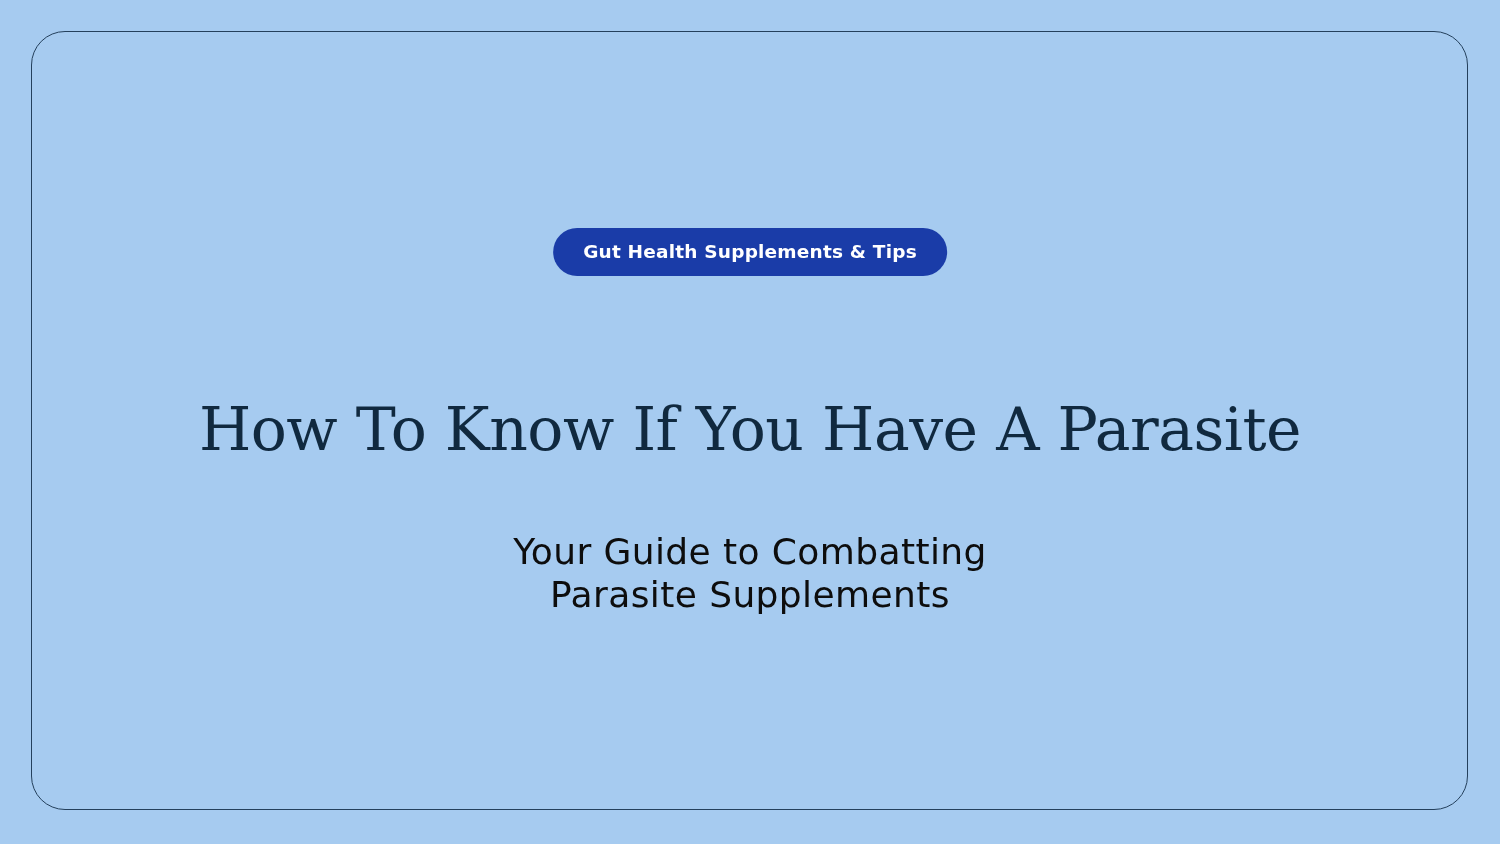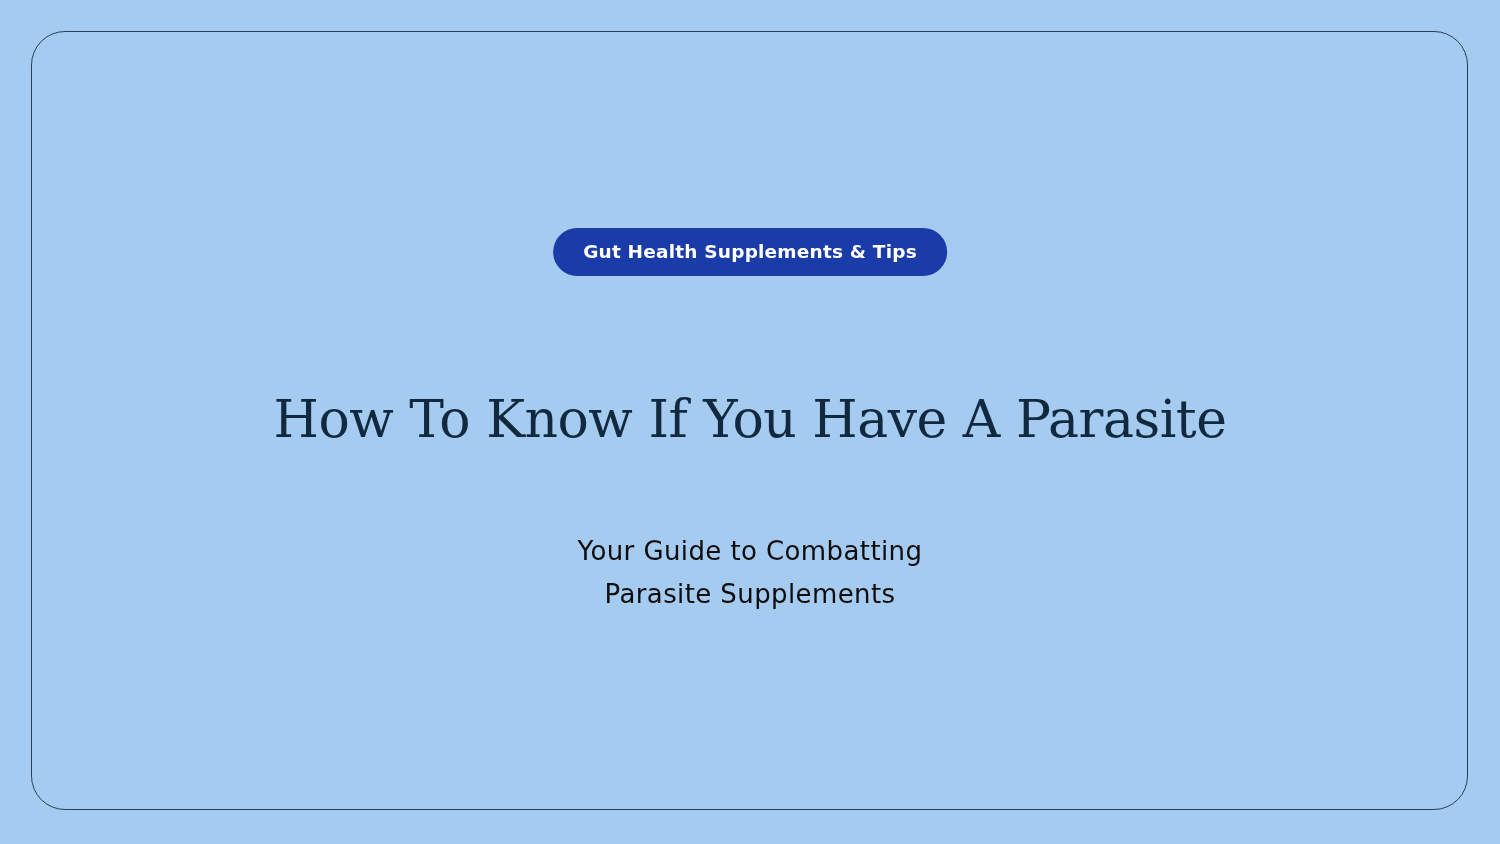--- a/index.html
+++ b/index.html
@@ -73,37 +73,37 @@
   
   .headline {
     position: absolute;
     left: 0;
     right: 0;
     top: 356px;
     text-align: center;
     color: #10293f;
     font-family: "DejaVu Serif", "Liberation Serif", serif;
     font-weight: 400;
-    font-size: 52px;
+    font-size: 60px;
     line-height: 1.1;
     letter-spacing: -0.5px;
     white-space: nowrap;
   }
 
   
   .subtitle {
     position: absolute;
     left: 0;
     right: 0;
     top: 530px;
     text-align: center;
     color: #0d0d0d;
     font-family: "DejaVu Sans", sans-serif;
     font-weight: 400;
-    font-size: 26px;
+    font-size: 36px;
     line-height: 43px;
     letter-spacing: 0.4px;
   }
   .subtitle-line {
     display: block;
   }
 </style>
 </head>
 <body>
 

